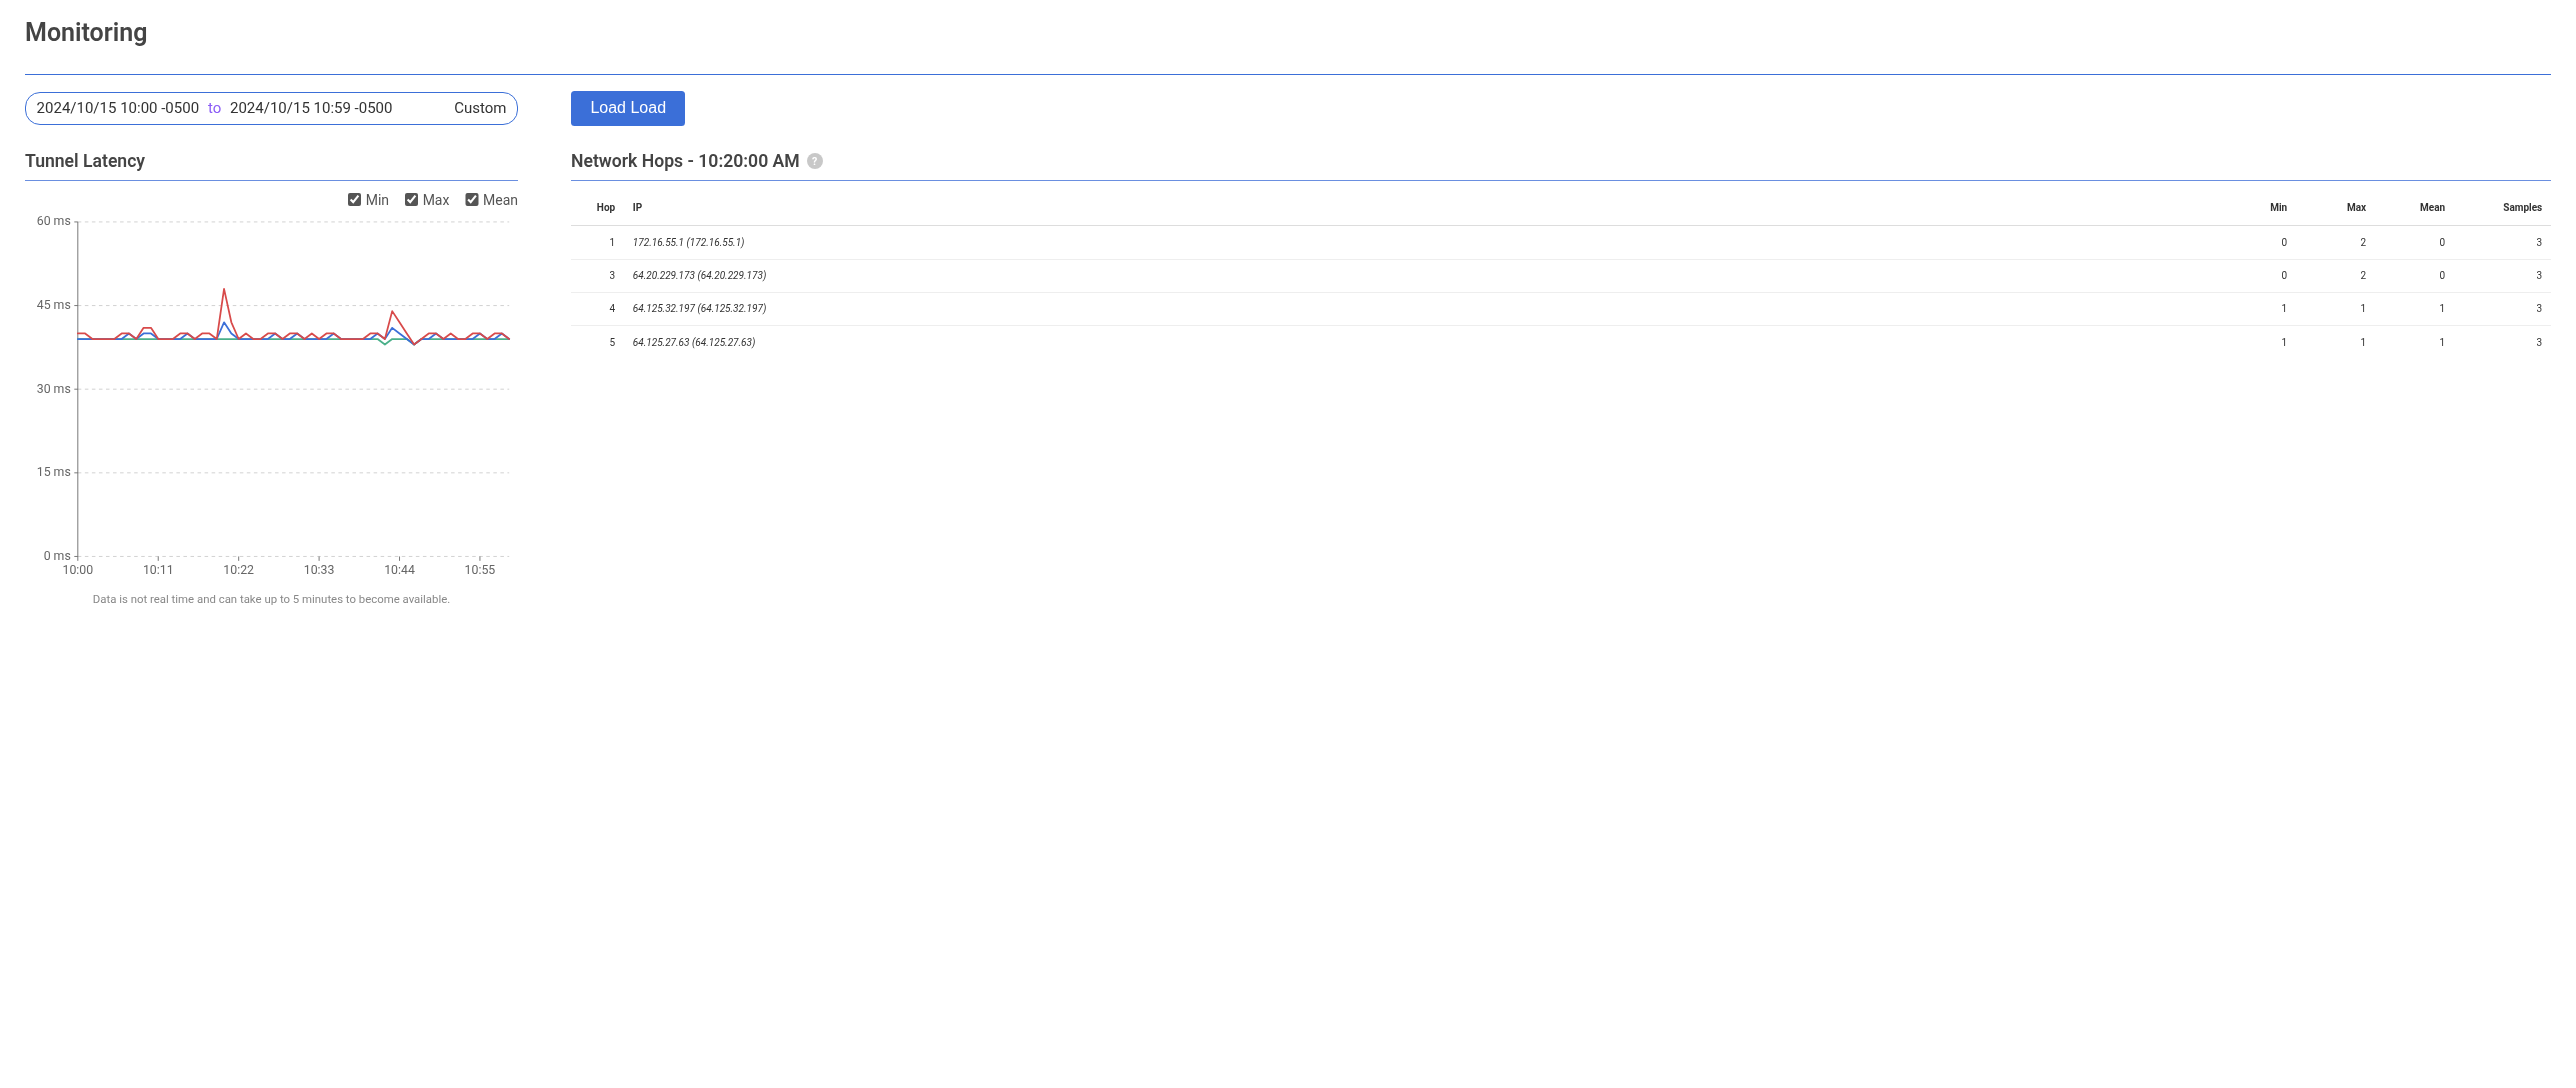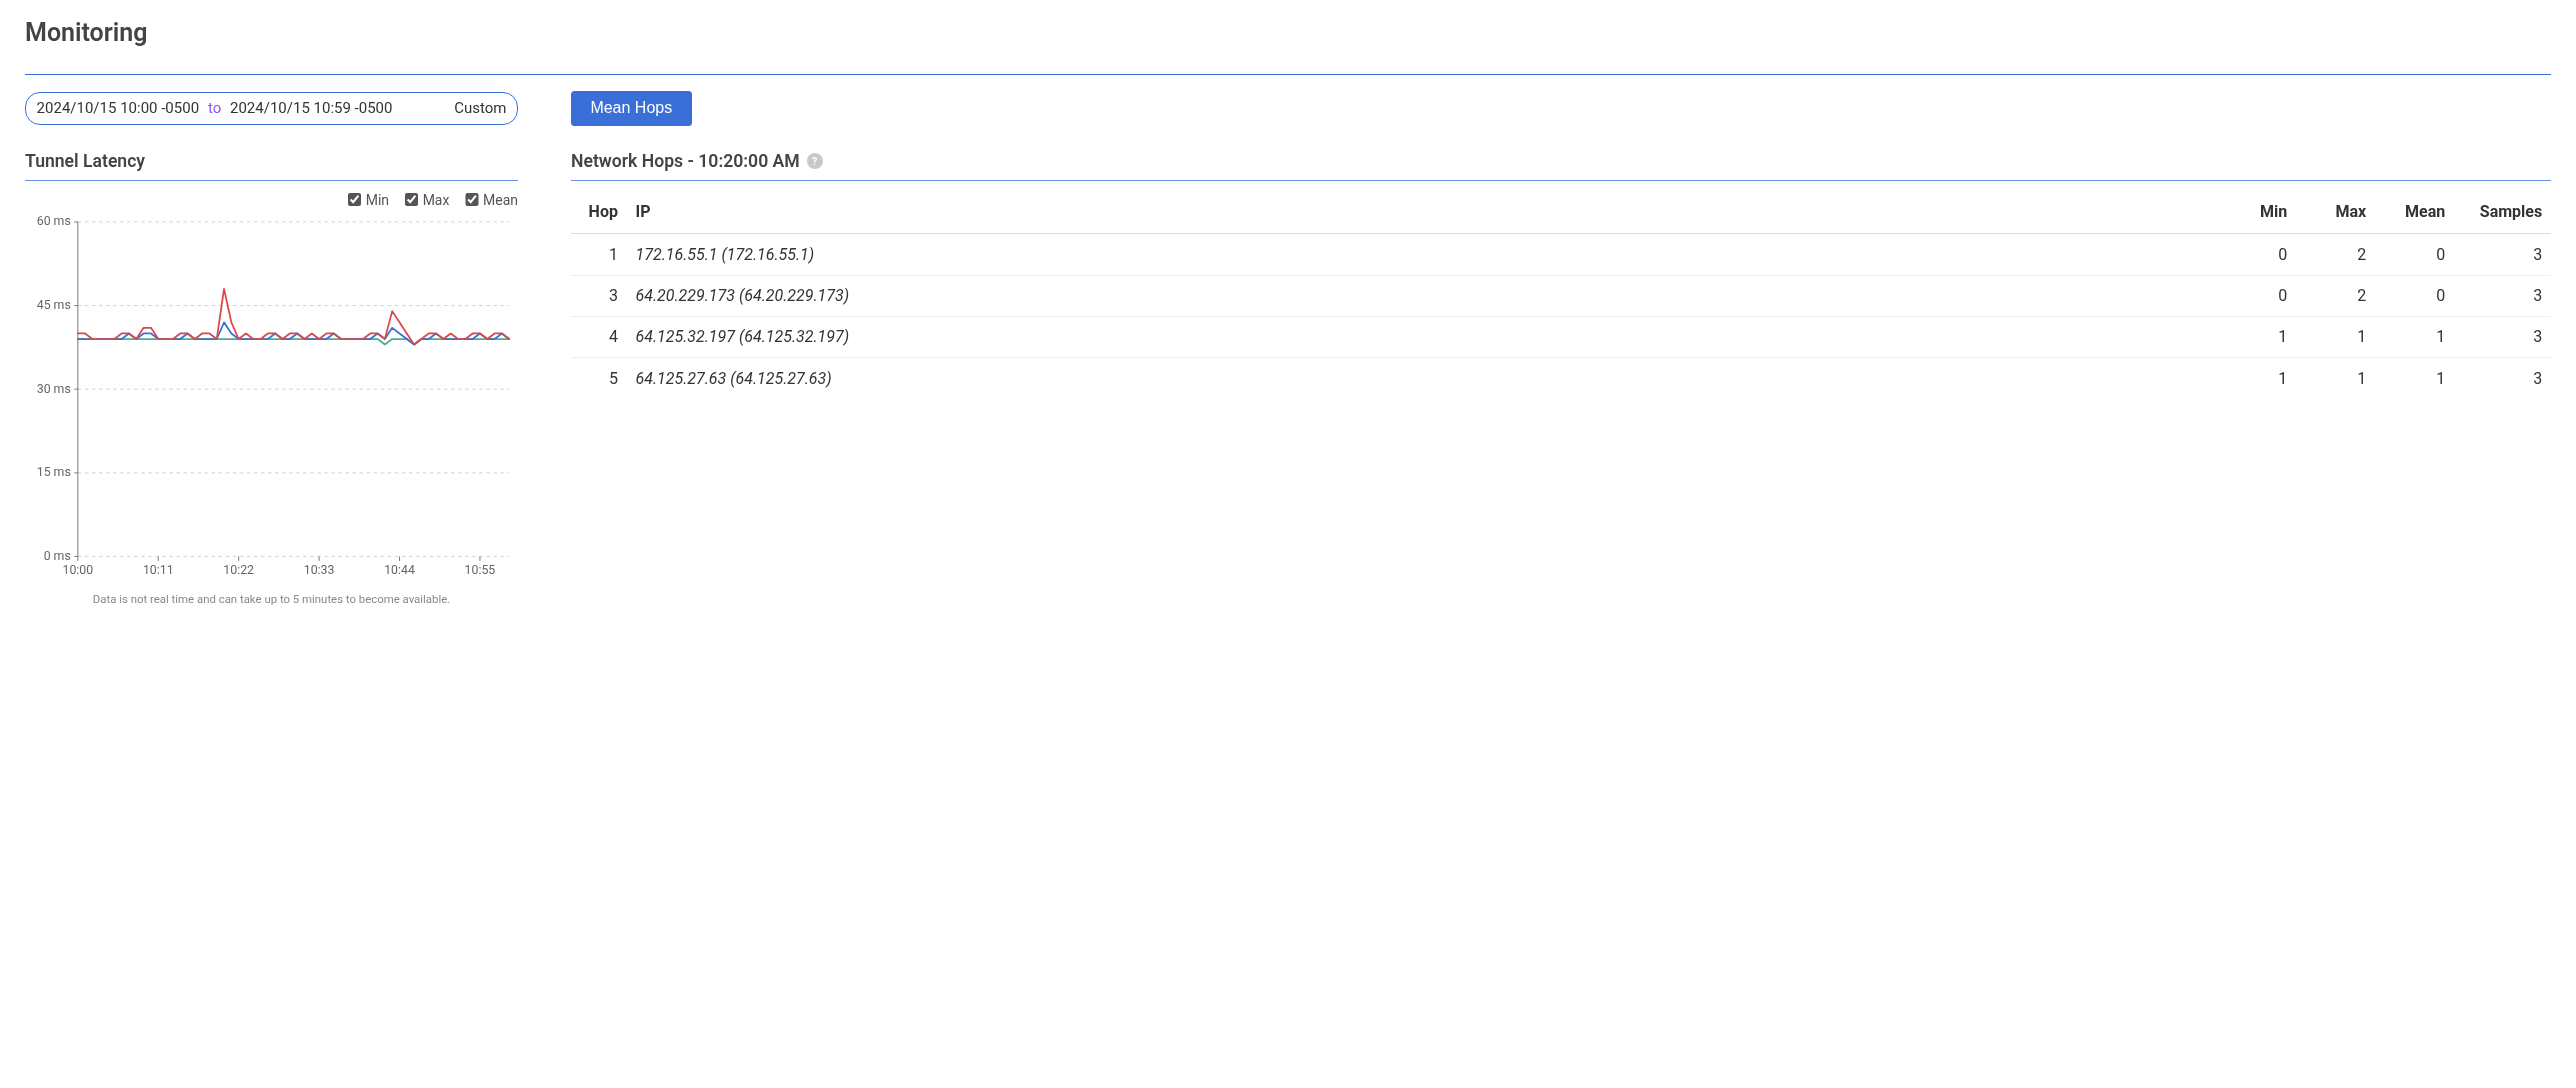--- a/index.html
+++ b/index.html
@@ -94,21 +94,21 @@
   .chart-note {
     text-align: center;
     font-size: 11.4px;
     color: #888;
     margin-top: 9px;
   }
   
   table.hops {
     width: 100%;
     border-collapse: collapse;
-    font-size: 16px;
+    font-size: 10px;
   }
   table.hops th {
     text-align: right;
     font-weight: 700;
     color: #333;
     padding: 10.6px 8.8px 12.3px 8.8px;
     border-bottom: 0.9px solid #ddd;
   }
   table.hops th.l { text-align: left; }
   table.hops th.hop { text-align: right; width: 53px; padding-left: 17.6px; }
@@ -138,21 +138,21 @@
 
 <div class="toolbar">
   <div class="date-range">
     <span class="range-left">
       <span>2024/10/15 10:00 -0500</span>
       <span class="sep">to</span>
       <span>2024/10/15 10:59 -0500</span>
     </span>
     <span class="custom-label">Custom</span>
   </div>
-  <button class="btn-primary">Mean Hops</button>
+  <button class="btn-primary">Load Load</button>
 </div>
 
 <div class="columns">
   <div class="col-left">
     <div class="section-title">
       <span>Tunnel Latency</span>
     </div>
     <hr class="section-rule">
 
     <div class="chart-wrap">

